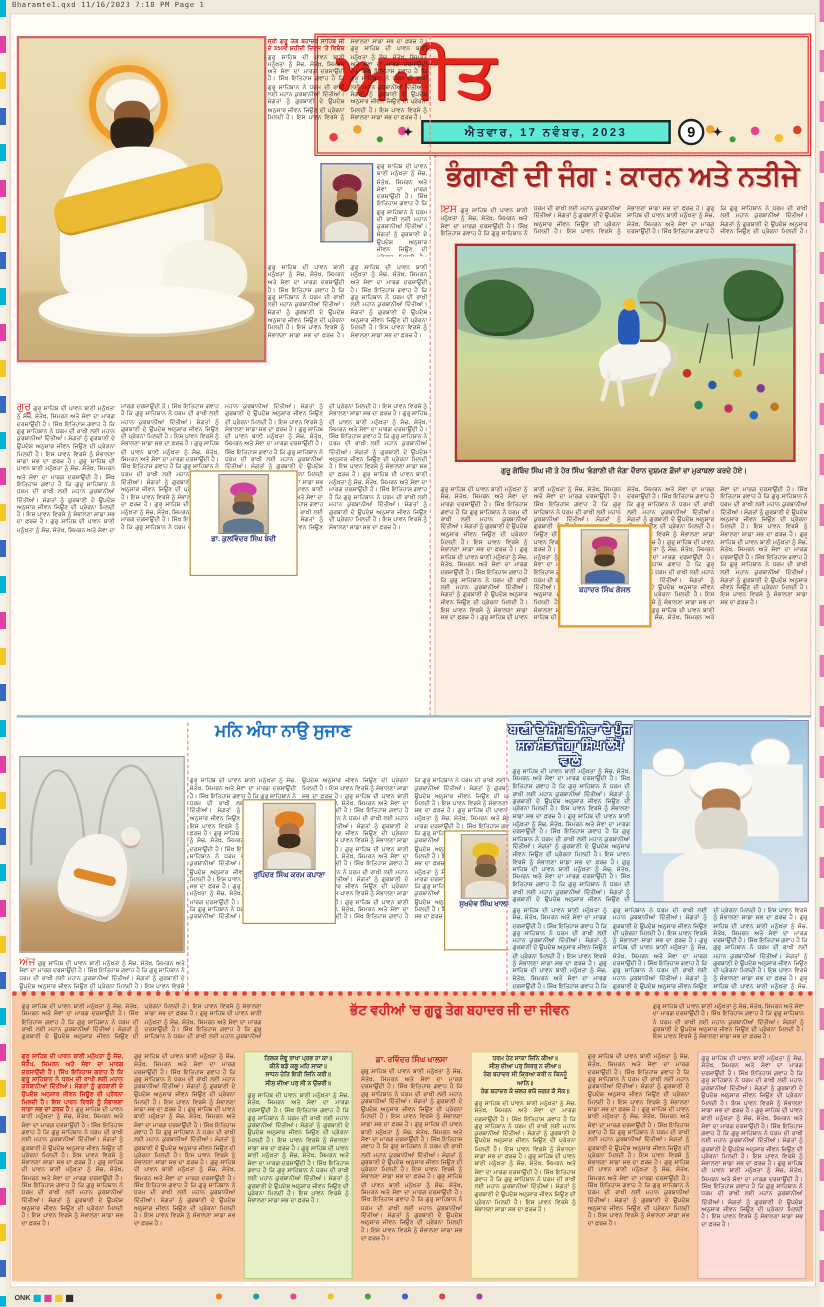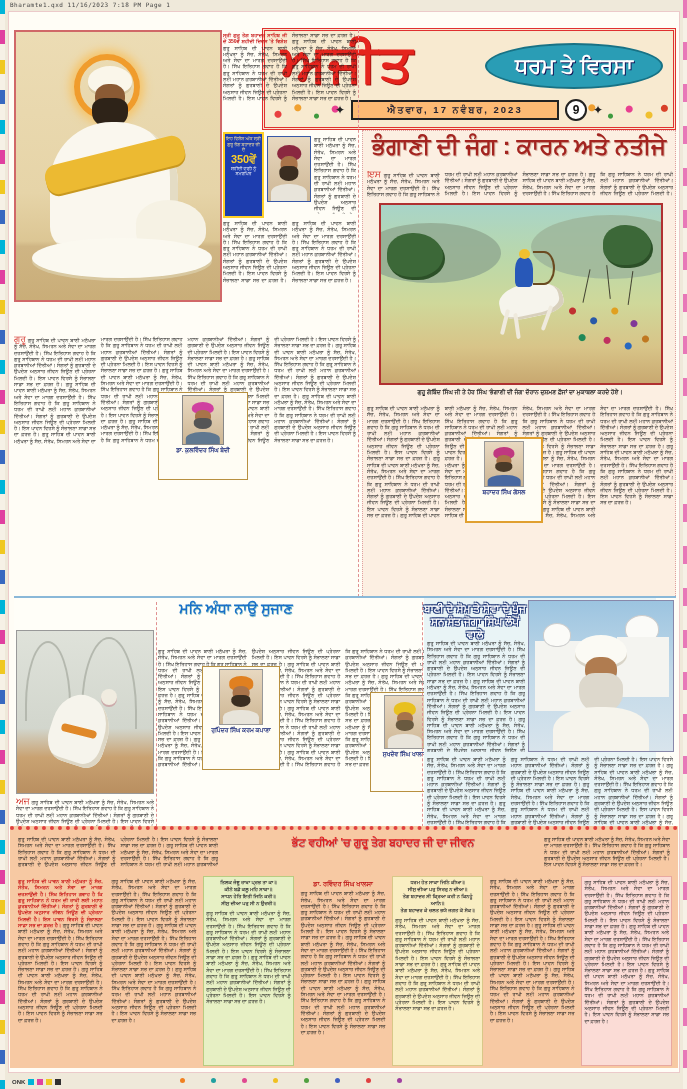--- a/index.html
+++ b/index.html
@@ -14,21 +14,21 @@
   .reg-right { position:absolute; right:0; top:0; width:4px; height:1089px;
     background:repeating-linear-gradient(180deg,#e878b8 0 18px,#f6f1e6 18px 42px);}
   .content { position:absolute; left:8px; top:11px; width:672px; height:1062px; background:#fffdf6; border:1px solid #eccaca; }
 
   
   .masthead { position:absolute; left:262px; top:28px; width:414px; height:102px; background:#f8ead0; border:3px double #e03030; }
   .mast-title { position:absolute; left:16px; top:2px; font-size:52px; font-weight:bold; color:#e5241d; line-height:60px; letter-spacing:2px; text-shadow:1px 1px 0 #a81510; }
   .mast-oval { position:absolute; right:10px; top:12px; width:178px; height:46px; background:#2a9db5; border:2px solid #187285; border-radius:50%; color:#fff; font-size:21px; font-weight:bold; display:flex; align-items:center; justify-content:center; text-shadow:1px 1px 0 #115; }
   .date-row { position:absolute; left:0; right:0; bottom:6px; display:flex; align-items:center; justify-content:center; gap:6px; }
   .ornament { font-size:12px; color:#222; }
-  .date-box { width:208px; height:20px; background:#fdba74; border:2px solid #222; display:flex; align-items:center; justify-content:center; font-size:9.5px; font-weight:bold; color:#223; letter-spacing:2px; }
+  .date-box { width:208px; height:20px; background:#5eead4; border:2px solid #222; display:flex; align-items:center; justify-content:center; font-size:9.5px; font-weight:bold; color:#223; letter-spacing:2px; }
   .page-circle { width:22px; height:22px; border:2px solid #222; border-radius:50%; background:#fff; display:flex; align-items:center; justify-content:center; font-size:12px; font-weight:bold; color:#111; }
   .flowers { position:absolute; bottom:1px; width:110px; height:26px;
     background-image:radial-gradient(circle at 10% 55%,#e84040 3px,transparent 4px),radial-gradient(circle at 28% 30%,#f0a030 3px,transparent 4px),radial-gradient(circle at 45% 62%,#3f9a3f 2px,transparent 3px),radial-gradient(circle at 62% 35%,#e84090 3px,transparent 4px),radial-gradient(circle at 80% 58%,#f0c030 3px,transparent 4px),radial-gradient(circle at 94% 32%,#d84028 3px,transparent 4px);}
   .flowers.fl-l { left:2px; } .flowers.fl-r { right:2px; }
 
   
   .bodytxt { font-size:5px; line-height:6.3px; color:#1c1c1c; text-align:justify; overflow:hidden; }
   .dropcap { color:#d02018; font-weight:normal; font-size:9px; }
   .leadred { color:#c81818; font-weight:bold; }
   .vsep { position:absolute; border-left:1px dashed #e09090; }
@@ -123,45 +123,39 @@
 <div class="page">
   <div class="print-header">Bharamte1.qxd  11/16/2023  7:18 PM  Page 1</div>
   <div class="reg-left"></div>
   <div class="reg-right"></div>
   <div class="content"></div>
 
   <div class="masthead">
     <div class="flowers fl-l"></div>
     <div class="flowers fl-r"></div>
     <div class="mast-title">ਅਜੀਤ</div>
-    <div class="mast-oval">ਧਰਮ ਤੇ ਵਿਰਸਾ</div>
     <div class="date-row">
       <span class="ornament">✦</span>
       <span class="date-box">ਐਤਵਾਰ, 17 ਨਵੰਬਰ, 2023</span>
       <span class="page-circle">9</span>
       <span class="ornament">✦</span>
     </div>
   </div>
 
   <div class="guru-painting">
     <div class="halo"></div>
     <div class="g-turban"></div>
     <div class="g-head"></div>
     <div class="g-beard"></div>
     <div class="g-body"></div>
     <div class="g-shawl"></div>
     <div class="g-knee"></div>
     <div class="g-mat"></div>
   </div>
 
-  <div class="badge-350">
-    <div class="badge-top">ਇਹ ਵਿਸ਼ੇਸ਼ ਅੰਕ ਸ੍ਰੀ ਗੁਰੂ ਤੇਗ ਬਹਾਦਰ ਜੀ ਦੇ</div>
-    <div class="badge-big">350ਵੇਂ</div>
-    <div class="badge-bot">ਸ਼ਹੀਦੀ ਵਰ੍ਹੇ ਨੂੰ ਸਮਰਪਿਤ</div>
-  </div>
 
   <div class="portrait" style="position:absolute;left:267px;top:136px;width:44px;height:66px;border:1px solid #3858a8;">
     <div class="p-turban" style="background:#8a2840;"></div>
     <div class="p-face"></div>
     <div class="p-beard"></div>
     <div class="p-body"></div>
   </div>
 
   <div class="bodytxt" style="position:absolute;left:223px;top:32px;width:133px;height:96px;column-count:2;column-gap:5px;">
     <span class="leadred">ਸ੍ਰੀ ਗੁਰੂ ਤੇਗ ਬਹਾਦਰ ਸਾਹਿਬ ਜੀ ਦੇ 350ਵੇਂ ਸ਼ਹੀਦੀ ਦਿਵਸ 'ਤੇ ਵਿਸ਼ੇਸ਼</span>

